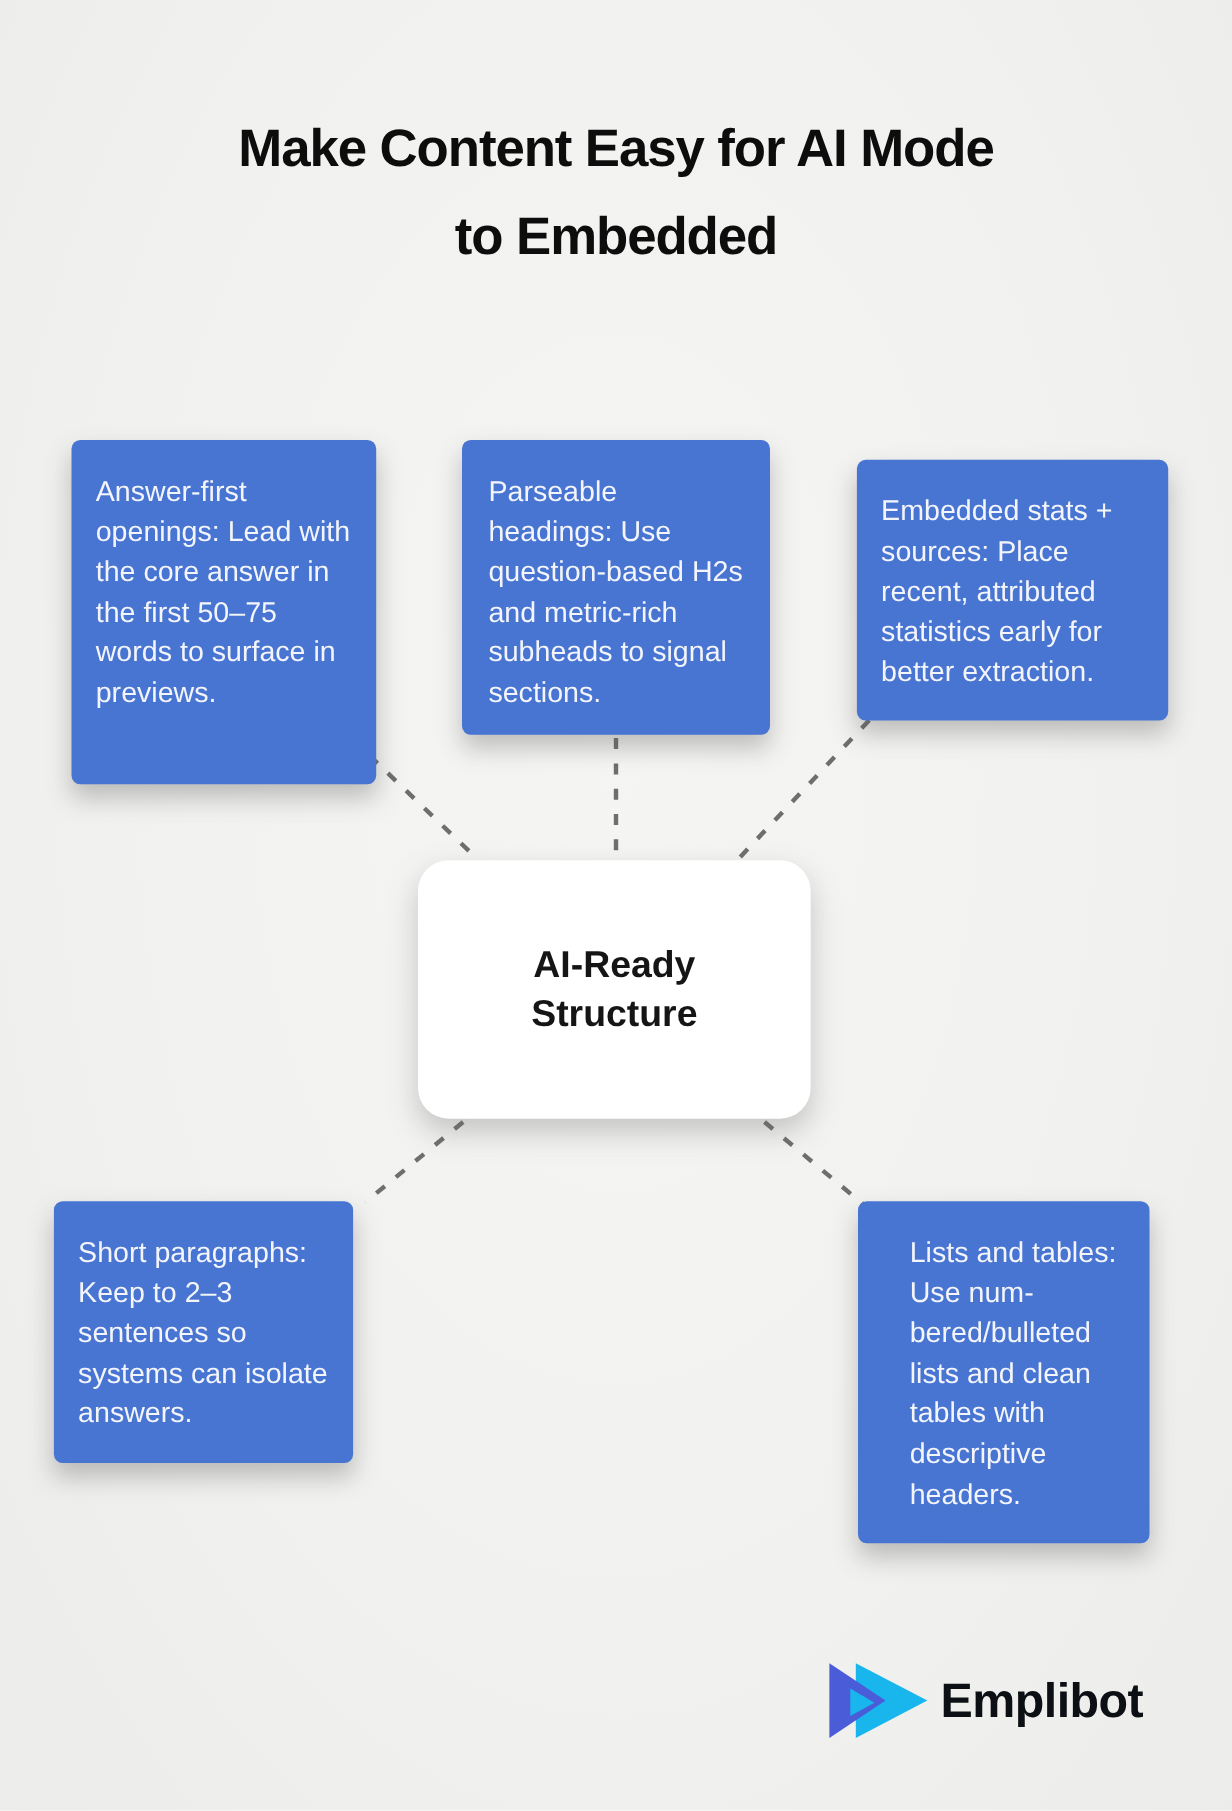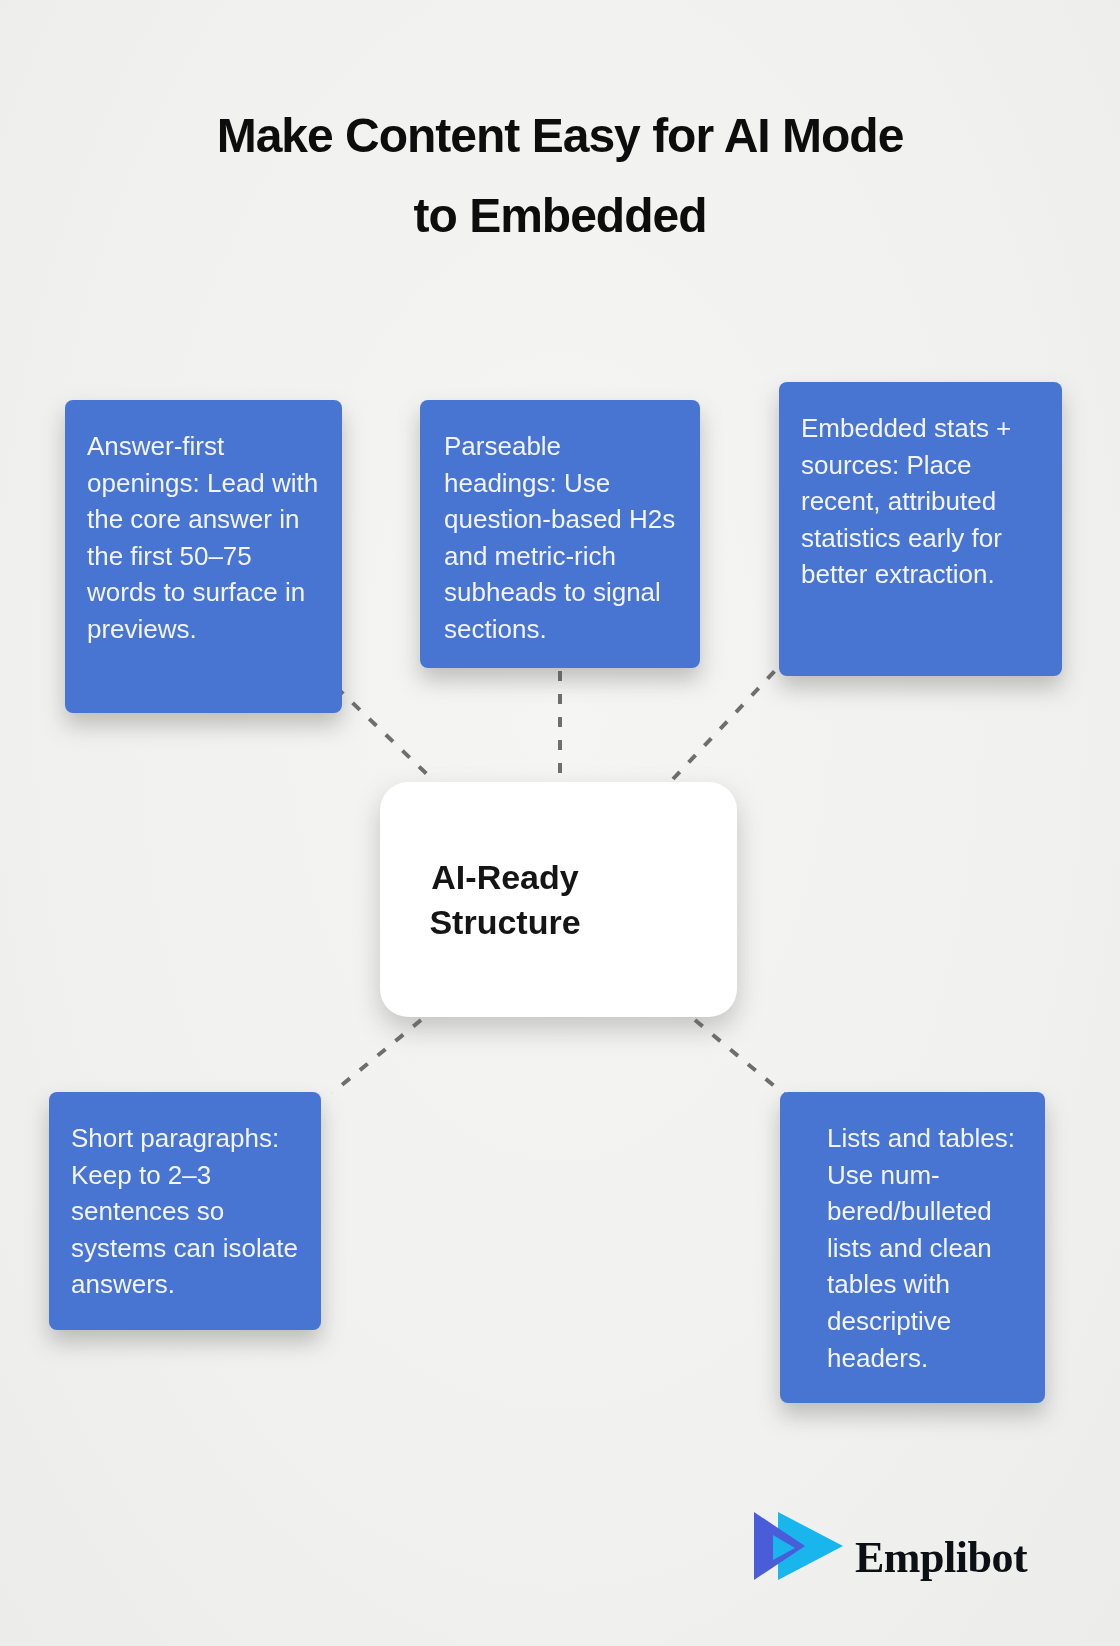--- a/index.html
+++ b/index.html
@@ -36,32 +36,33 @@
     border-radius: 8px;
     color: #f3f5fb;
     font-size: 26px;
     line-height: 36.6px;
     padding: 28px 20px 24px 22px;
     box-sizing: border-box;
     box-shadow: 0 12px 22px rgba(90, 90, 90, 0.35);
   }
   .node-top-left     { left: 65px;  top: 400px;  width: 277px; height: 313px; }
   .node-top-center   { left: 420px; top: 400px;  width: 280px; height: 268px; padding-left: 24px; }
-  .node-top-right    { left: 779px; top: 382px;  width: 283px; height: 294px; }
+  .node-top-right    { left: 779px; top: 418px;  width: 283px; height: 237px; }
   .node-bottom-left  { left: 49px;  top: 1092px; width: 272px; height: 238px; }
   .node-bottom-right { left: 780px; top: 1092px; width: 265px; height: 311px; padding-left: 47px; }
   .center-node {
     position: absolute;
     left: 380px; top: 782px;
     width: 357px; height: 235px;
     background: #ffffff;
     border-radius: 28px;
     box-shadow: 0 12px 26px rgba(110, 110, 110, 0.35);
     display: flex;
     align-items: center;
+    justify-content: center;
   }
   .center-node .label {
     max-width: 250px;
     text-align: center;
     font-size: 34px;
     line-height: 45px;
     font-weight: 700;
     color: #151515;
   }
   .logo {
@@ -70,22 +71,21 @@
     display: flex;
     align-items: flex-start;
   }
   .logo svg { display: block; }
   .logo .wordmark {
     font-size: 44px;
     font-weight: 700;
     letter-spacing: -0.5px;
     color: #0c0f13;
     margin-left: 9px;
-    margin-top: 24px;
-    font-family: Liberation Serif, serif;
+    margin-top: 14px;
   }
 </style>
 </head>
 <body>
 
 <div class="canvas">
 
   <h1 class="page-title">
     <span>Make Content Easy for AI Mode</span>
     <span>to Embedded</span>

